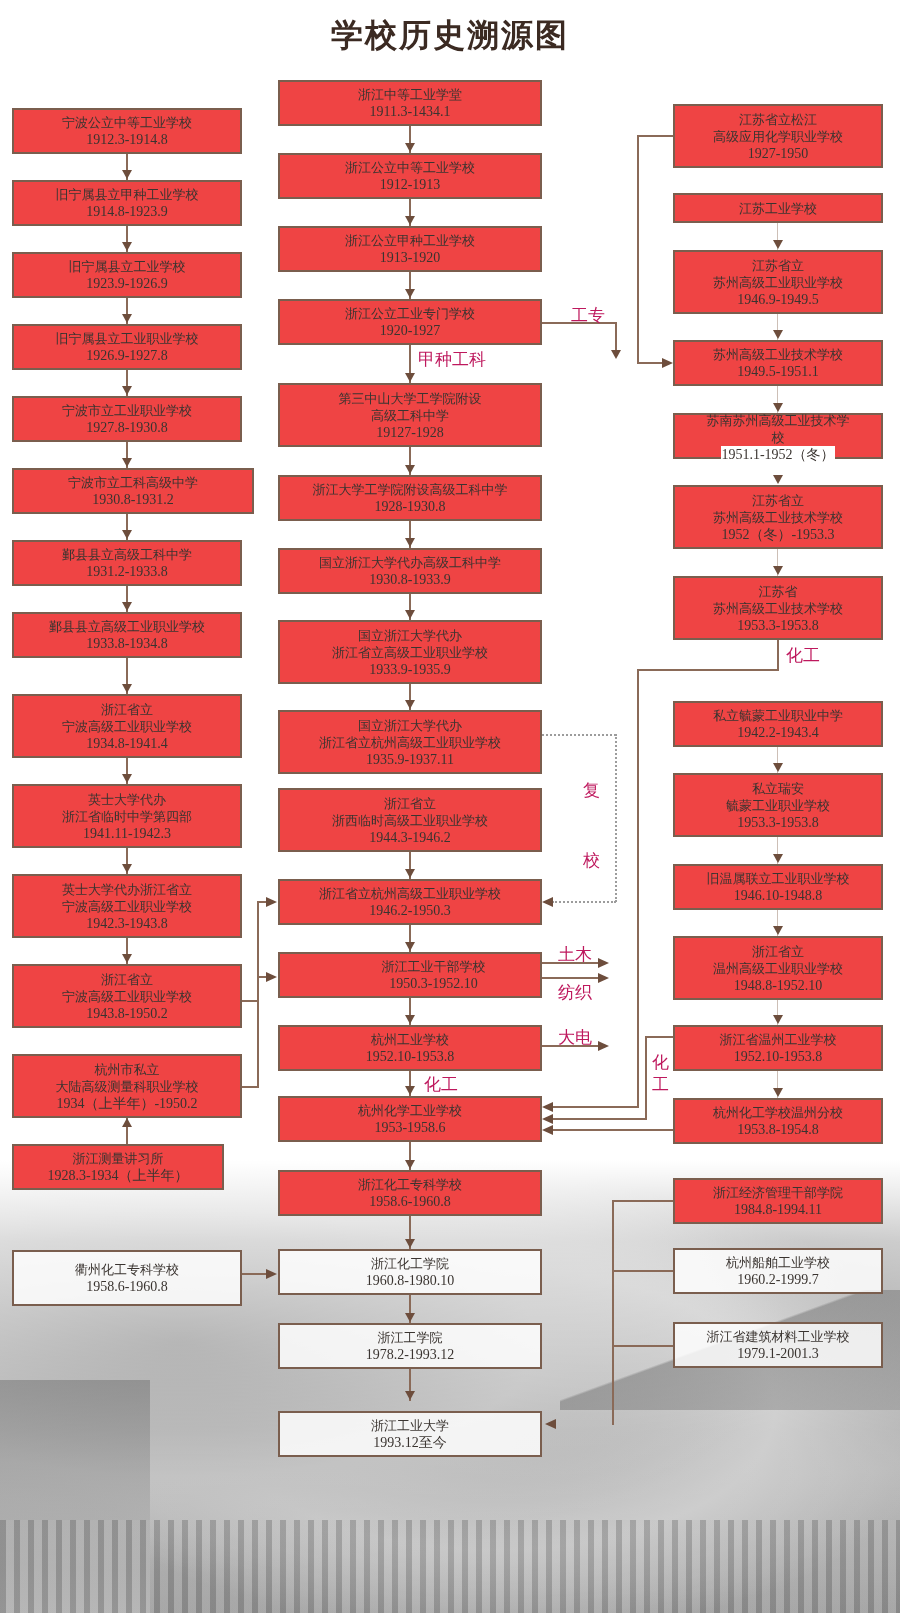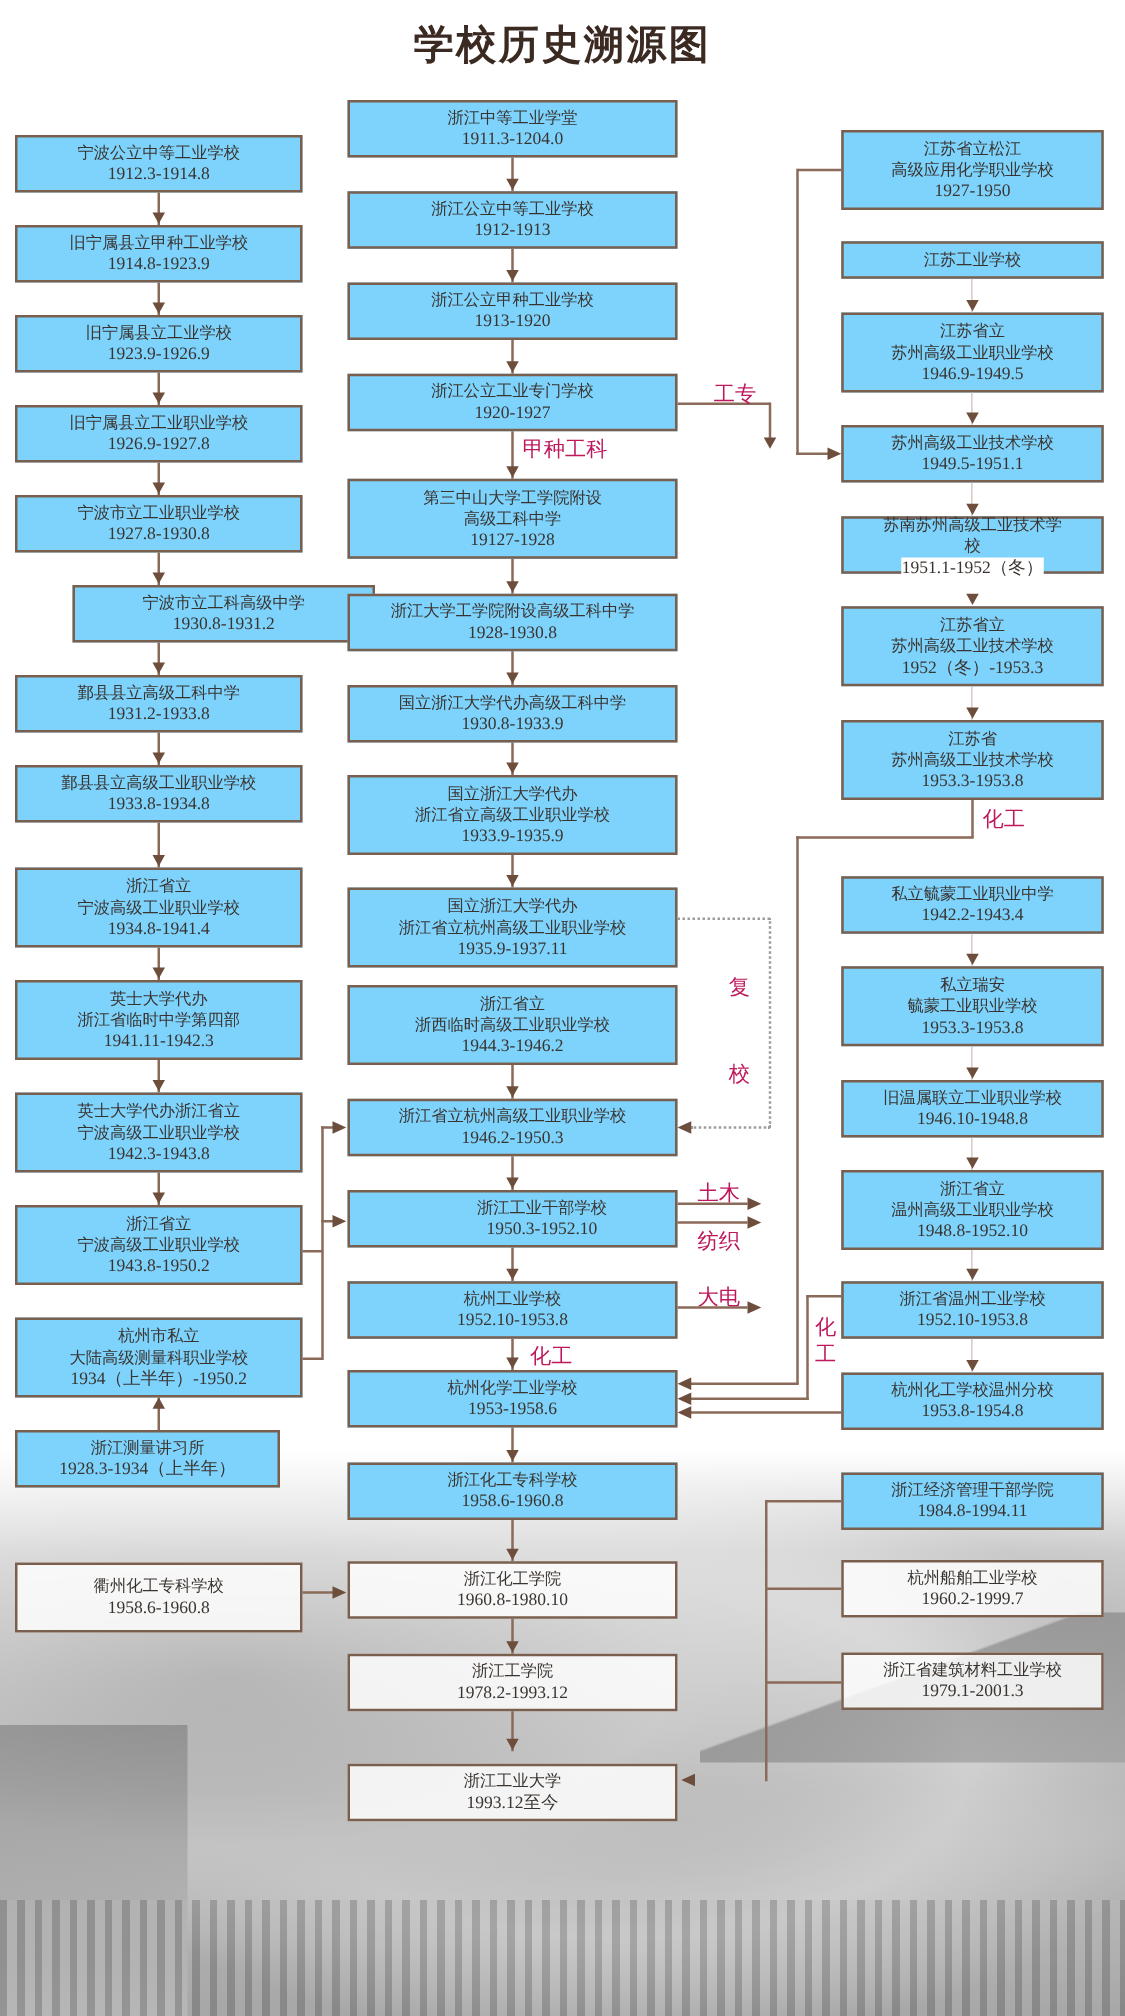--- a/index.html
+++ b/index.html
@@ -30,21 +30,21 @@
     position: absolute; left: 0; top: 1520px; width: 900px; height: 93px;
     background: repeating-linear-gradient(90deg, rgba(90,90,90,0.35) 0 6px, rgba(190,190,190,0.25) 6px 14px);
   }
   .title {
     position: absolute; left: 0; top: 14px; width: 900px; text-align: center;
     font-family: "DejaVu Sans", "Liberation Sans", sans-serif;
     font-weight: bold; font-size: 32px; color: #3b2a22; letter-spacing: 2px;
   }
   .box {
     position: absolute; box-sizing: border-box;
-    border: 2px solid #7a5e4e; background: #7dd3fc;
+    border: 2px solid #7a5e4e; background: #ef4444;
     display: flex; flex-direction: column; justify-content: center; align-items: center;
     text-align: center; font-size: 13px; line-height: 17px; color: #3a3430;
   }
   .box.translucent { background: rgba(255,255,255,0.82); }
   .box span { display: block; white-space: nowrap; }
   .box .date { font-family: "Liberation Serif", "DejaVu Serif", serif; font-size: 14px; }
   .line { position: absolute; background: #8a6a58; }
   .dashed-h { position: absolute; border-top: 2px dotted #9c9c9c; height: 0; }
   .dashed-v { position: absolute; border-left: 2px dotted #9c9c9c; width: 0; }
   .arrow-down, .arrow-right, .arrow-left, .arrow-up {
@@ -83,21 +83,21 @@
     <span class="date">1923.9-1926.9</span>
   </div>
   <div class="box" style="left:12px;top:324px;width:230px;height:46px;">
     <span>旧宁属县立工业职业学校</span>
     <span class="date">1926.9-1927.8</span>
   </div>
   <div class="box" style="left:12px;top:396px;width:230px;height:46px;">
     <span>宁波市立工业职业学校</span>
     <span class="date">1927.8-1930.8</span>
   </div>
-  <div class="box" style="left:12px;top:468px;width:242px;height:46px;margin-left:46px;">
+  <div class="box" style="left:12px;top:468px;width:242px;height:46px;">
     <span>宁波市立工科高级中学</span>
     <span class="date">1930.8-1931.2</span>
   </div>
   <div class="box" style="left:12px;top:540px;width:230px;height:46px;">
     <span>鄞县县立高级工科中学</span>
     <span class="date">1931.2-1933.8</span>
   </div>
   <div class="box" style="left:12px;top:612px;width:230px;height:46px;">
     <span>鄞县县立高级工业职业学校</span>
     <span class="date">1933.8-1934.8</span>
@@ -169,21 +169,21 @@
 <div class="line" style="left:257px;top:901px;width:14px;height:2px;"></div>
 <div class="arrow-right" style="left:266px;top:897px;"></div>
 <div class="line" style="left:257px;top:976px;width:14px;height:2px;"></div>
 <div class="arrow-right" style="left:266px;top:972px;"></div>
 <div class="line" style="left:242px;top:1273px;width:30px;height:2px;"></div>
 <div class="arrow-right" style="left:266px;top:1269px;"></div>
 
 <div>
   <div class="box" style="left:278px;top:80px;width:264px;height:46px;">
     <span>浙江中等工业学堂</span>
-    <span class="date">1911.3-1204.0</span>
+    <span class="date">1911.3-1434.1</span>
   </div>
   <div class="box" style="left:278px;top:153px;width:264px;height:46px;">
     <span>浙江公立中等工业学校</span>
     <span class="date">1912-1913</span>
   </div>
   <div class="box" style="left:278px;top:226px;width:264px;height:46px;">
     <span>浙江公立甲种工业学校</span>
     <span class="date">1913-1920</span>
   </div>
   <div class="box" style="left:278px;top:299px;width:264px;height:46px;">

